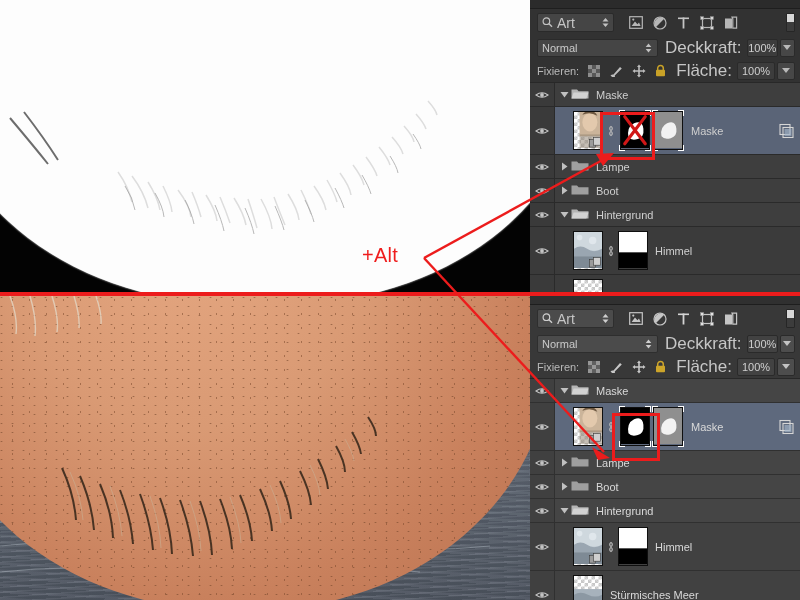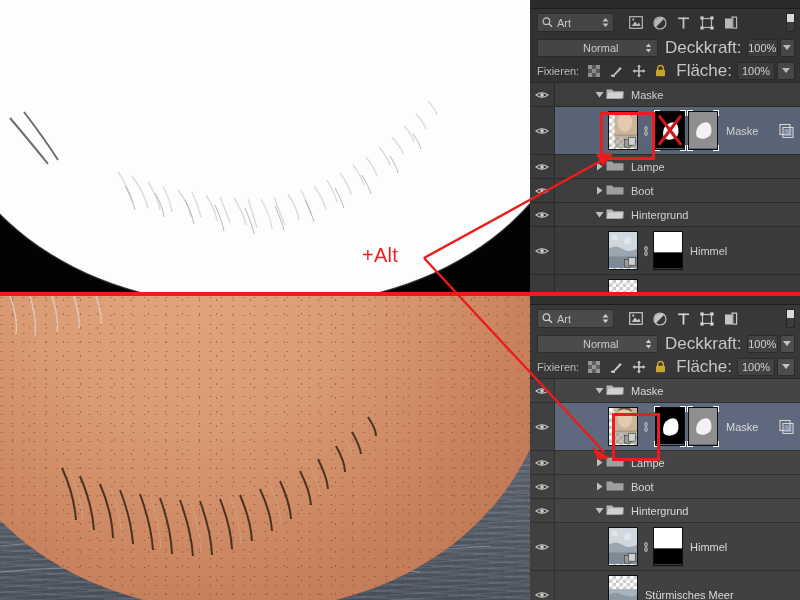--- a/index.html
+++ b/index.html
@@ -60,54 +60,54 @@
   #panel-bottom .panel-tabstrip{background:#303030;}
 
   .filter-row{display:flex;align-items:center;height:27px;padding:0 5px 0 7px;gap:0;}
   .kind-select{
     display:flex;align-items:center;height:19px;width:77px;
     background:#454545;border:1px solid #2a2a2a;border-radius:2px;
     padding:0 3px;box-sizing:border-box;
   }
   #panel-bottom .kind-select{background:#4b4b4b;border-color:#2e2e2e;}
   .kind-select .mag{width:13px;height:13px;flex:0 0 13px;}
-  .kind-label{font-size:11px;color:#c6c6c6;padding-left:3px;flex:1;}
+  .kind-label{font-size:14px;color:#c6c6c6;padding-left:3px;flex:1;}
   .kind-arrows{width:9px;height:13px;flex:0 0 9px;}
   .ficons{display:flex;align-items:center;gap:10px;margin-left:15px;}
   .ficons svg{display:block;}
   .kind-toggle{margin-left:auto;width:9px;height:19px;
     background:linear-gradient(#d8d8d8 0 48%, #3c3c3c 48% 100%);
     border:1px solid #262626;box-sizing:border-box;border-radius:1px;}
 
   .mode-row,.lock-row{display:flex;align-items:center;height:23px;padding:0 5px 0 7px;}
   .blend-select{
     display:flex;align-items:center;height:18px;width:146px;
     background:#454545;border:1px solid #2a2a2a;border-radius:2px;
     padding:0 4px;box-sizing:border-box;font-size:11px;color:#cacaca;
   }
   #panel-bottom .blend-select{background:#4b4b4b;border-color:#2e2e2e;}
-  .blend-select span{flex:1;margin-left:41px;}
+  .blend-select span{flex:1;}
   .opa-label{font-size:17px;color:#c6c6c6;margin-left:7px;white-space:nowrap;}
   .opa-field{
     width:38px;height:18px;background:#3c3c3c;border:1px solid #2a2a2a;border-radius:2px;
     font-size:11px;color:#cfcfcf;display:flex;align-items:center;justify-content:center;
     margin-left:5px;box-sizing:border-box;
   }
   #panel-bottom .opa-field{background:#424242;}
   .opa-drop{width:18px;height:18px;background:#474747;border:1px solid #2a2a2a;border-radius:2px;
     margin-left:2px;display:flex;align-items:center;justify-content:center;box-sizing:border-box;}
   #panel-bottom .opa-drop{background:#4d4d4d;}
   .lock-label{font-size:11px;color:#b9b9b9;}
   .lock-icons{display:flex;align-items:center;gap:9px;margin-left:9px;}
   .lock-row .spacer{flex:1;}
 
   
   .layers{border-top:1px solid #282828;}
   .lrow{display:flex;align-items:center;height:23px;border-bottom:1px solid #2a2a2a;
-        position:relative;background:#3b3b3b;gap:35px;}
+        position:relative;background:#3b3b3b;}
   #panel-bottom .lrow{background:#414141;border-bottom-color:#303030;}
   .lrow.group{background:#3e3e3e;}
   #panel-bottom .lrow.group{background:#454545;}
   .lrow.tall{height:47px;}
   .lrow.selected{background:#5a6477;}
   #panel-bottom .lrow.selected{background:#5e697d;}
 
   .eye-cell{width:24px;height:100%;flex:0 0 24px;display:flex;align-items:center;
             justify-content:center;border-right:1px solid #2a2a2a;background:#3a3a3a;}
   #panel-bottom .eye-cell{background:#404040;border-right-color:#303030;}

